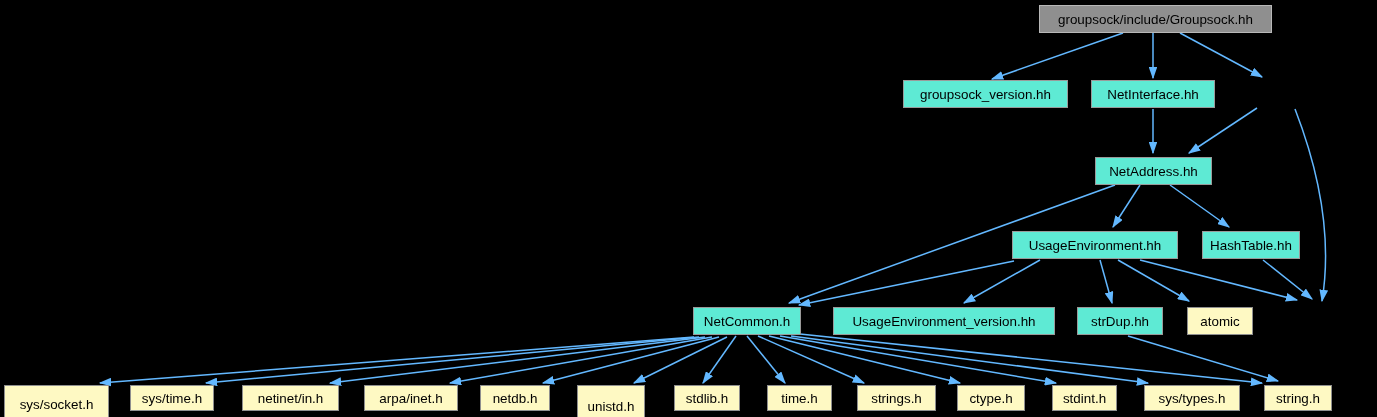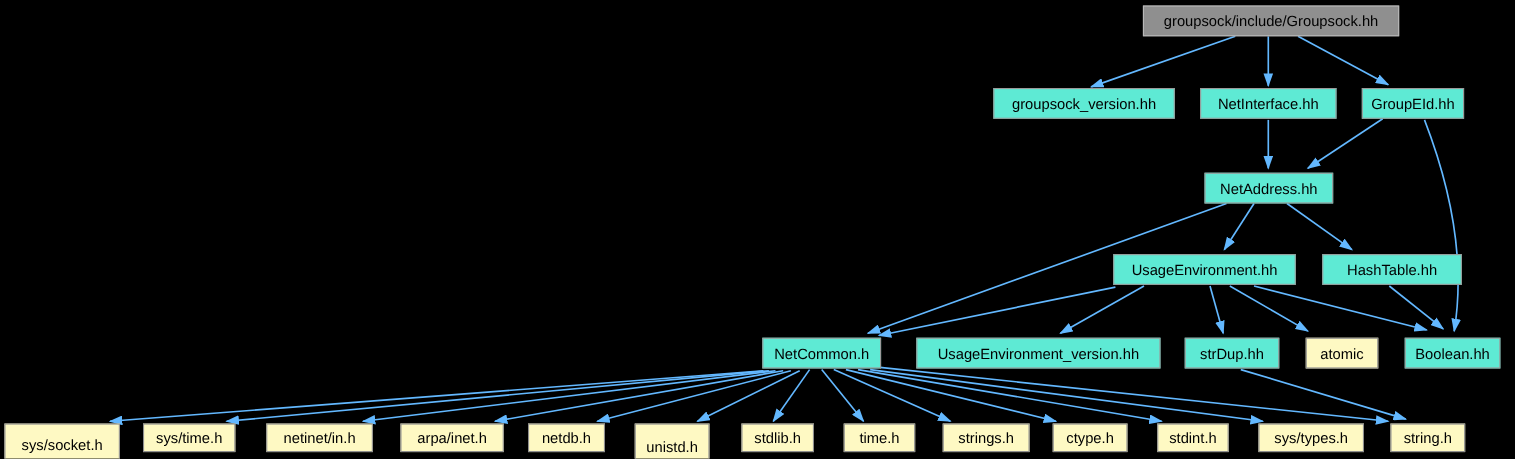--- a/index.html
+++ b/index.html
@@ -57,32 +57,30 @@
       <line x1="780" y1="336" x2="1056" y2="383" marker-end="url(#arrow)"></line>
       <line x1="791" y1="336" x2="1148" y2="383" marker-end="url(#arrow)"></line>
       <line x1="800" y1="334" x2="1262" y2="383" marker-end="url(#arrow)"></line>
     </g>
   </svg>
 
   <div class="node root" style="left:1039px;top:5px;width:233px;height:28px">groupsock/include/Groupsock.hh</div>
 
   <div class="node" style="left:903px;top:80px;width:165px;height:28px">groupsock_version.hh</div>
   <div class="node" style="left:1091px;top:80px;width:124px;height:28px">NetInterface.hh</div>
-  <div class="node" style="left:1238px;top:80px;width:93px;height:28px">GroupEId.hh</div>
 
   <div class="node" style="left:1095px;top:157px;width:117px;height:28px">NetAddress.hh</div>
 
   <div class="node" style="left:1012px;top:231px;width:166px;height:28px">UsageEnvironment.hh</div>
-  <div class="node" style="left:1202px;top:231px;width:127px;height:28px">HashTable.hh</div>
+  <div class="node" style="left:1202px;top:231px;width:98px;height:28px">HashTable.hh</div>
 
   <div class="node" style="left:693px;top:307px;width:108px;height:28px">NetCommon.h</div>
   <div class="node" style="left:833px;top:307px;width:222px;height:28px">UsageEnvironment_version.hh</div>
   <div class="node" style="left:1077px;top:307px;width:86px;height:28px">strDup.hh</div>
   <div class="node leaf" style="left:1187px;top:307px;width:66px;height:28px">atomic</div>
-  <div class="node" style="left:1277px;top:307px;width:87px;height:28px">Boolean.hh</div>
 
   <div class="node leaf" style="left:4px;top:385px;width:105px;height:38px">sys/socket.h</div>
   <div class="node leaf" style="left:130px;top:385px;width:84px;height:26px">sys/time.h</div>
   <div class="node leaf" style="left:242px;top:385px;width:97px;height:26px">netinet/in.h</div>
   <div class="node leaf" style="left:364px;top:385px;width:94px;height:26px">arpa/inet.h</div>
   <div class="node leaf" style="left:480px;top:385px;width:70px;height:26px">netdb.h</div>
   <div class="node leaf" style="left:577px;top:385px;width:68px;height:43px">unistd.h</div>
   <div class="node leaf" style="left:674px;top:385px;width:66px;height:26px">stdlib.h</div>
   <div class="node leaf" style="left:767px;top:385px;width:65px;height:26px">time.h</div>
   <div class="node leaf" style="left:857px;top:385px;width:79px;height:26px">strings.h</div>

